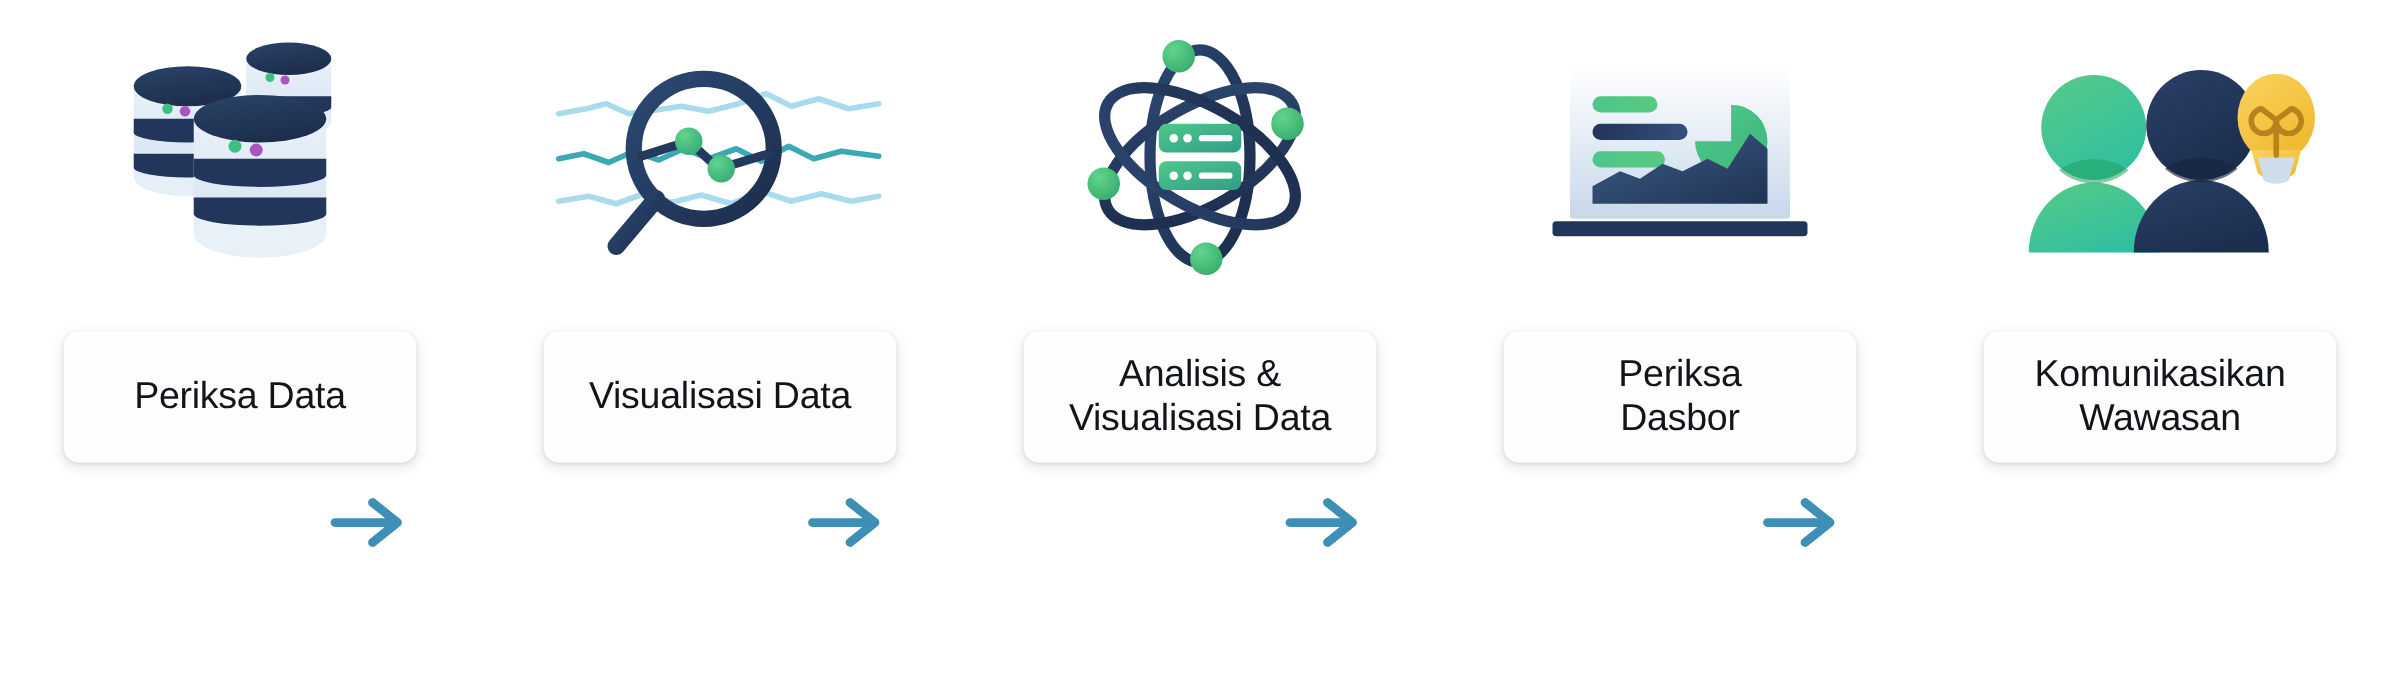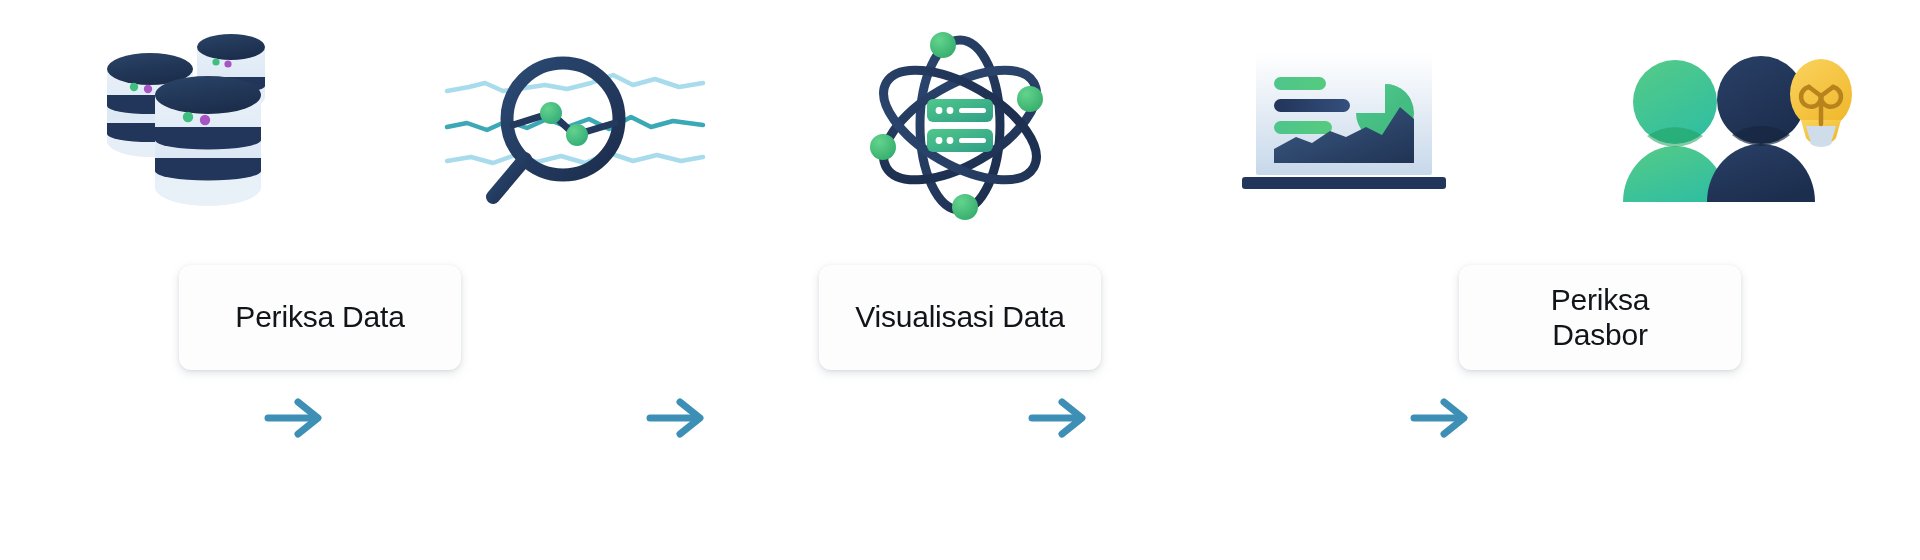--- a/index.html
+++ b/index.html
@@ -313,22 +313,34 @@
         <span class="step-label">Periksa Data</span>
       </div>
     </div>
     <div class="card-cell">
       <div class="step-card">
         <span class="step-label">Visualisasi Data</span>
       </div>
     </div>
     <div class="card-cell">
       <div class="step-card">
+        <span class="step-label">Analisis &amp;
+Visualisasi Data</span>
+      </div>
+    </div>
+    <div class="card-cell">
+      <div class="step-card">
         <span class="step-label">Periksa
 Dasbor</span>
+      </div>
+    </div>
+    <div class="card-cell">
+      <div class="step-card">
+        <span class="step-label">Komunikasikan
+Wawasan</span>
       </div>
     </div>
   </div>
 
   <div class="arrow-row">
     <div class="arrow" style="left:255px;">
       <svg width="70" height="52" viewBox="0 0 70 52">
         <g fill="none" stroke="#3d8fb5" stroke-width="7" stroke-linecap="round" stroke-linejoin="round">
           <line x1="8" y1="26" x2="56" y2="26"></line>
           <polyline points="38,10 58,26 38,42"></polyline>

